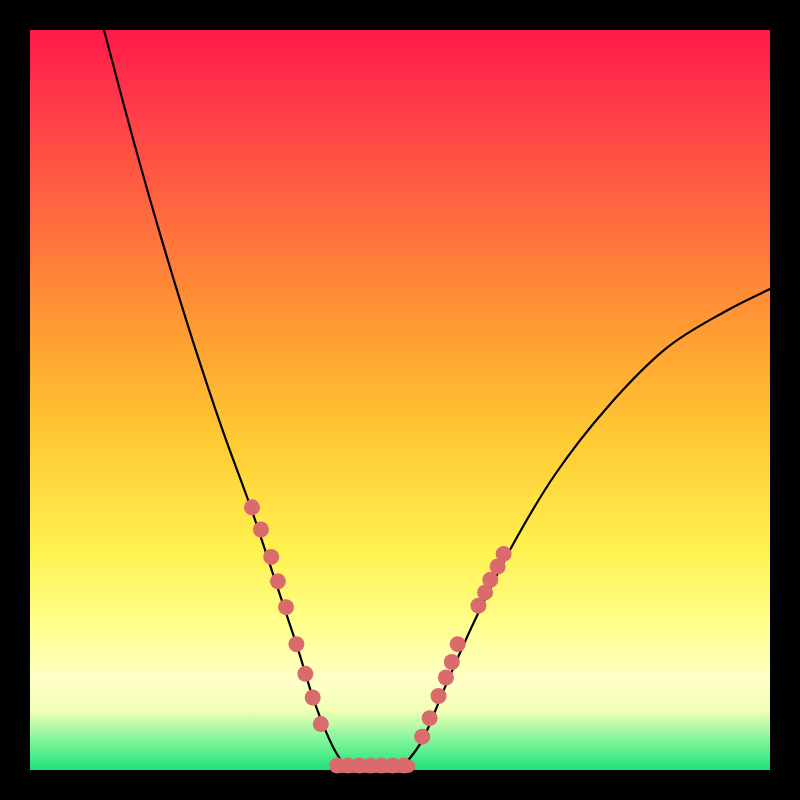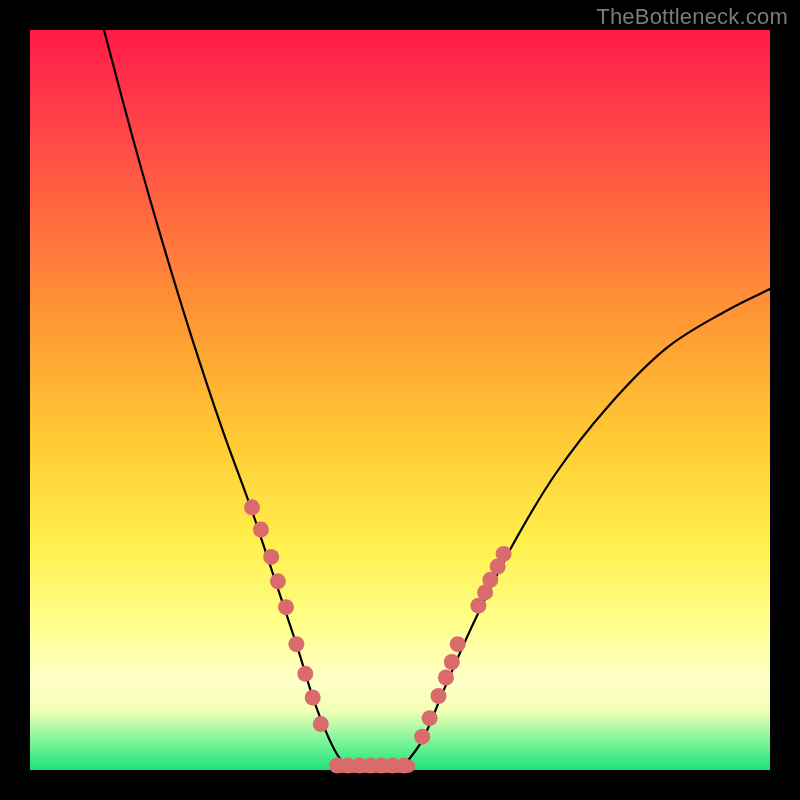--- a/index.html
+++ b/index.html
@@ -69,21 +69,20 @@
   }
   .bar {
     fill: #d96b6d;
     stroke: #d96b6d;
   }
 </style>
 </head>
 <body>
 
 <div class="frame">
-  <div class="watermark">TheBottleneck.com</div>
   <div class="plot-area">
     <svg class="curves" viewBox="0 0 740 740">
       <g id="curve-left-g">
           <path class="curve" d="M74 0 C 78.9 18.5, 93.7 75.2, 103.6 111.0 C 113.5 146.8, 123.3 181.3, 133.2 214.6 C 143.1 247.9, 152.9 280.0, 162.8 310.8 C 172.7 341.6, 182.5 371.2, 192.4 399.6 C 202.3 428.0, 213.4 456.3, 222.0 481.0 C 230.6 505.7, 236.8 525.4, 244.2 547.6 C 251.6 569.8, 259.6 593.2, 266.4 614.2 C 273.2 635.2, 278.7 656.1, 284.9 673.4 C 291.1 690.7, 297.8 706.7, 303.4 717.8 C 308.9 728.9, 315.7 736.3, 318.2 740.0"></path>
         </g>
       <g id="curve-right-g">
           <path class="curve" d="M370 740 C 373.7 735.1, 384.8 724.0, 392.2 710.4 C 399.6 696.8, 405.8 678.3, 414.4 658.6 C 423.0 638.9, 432.9 615.4, 444.0 592.0 C 455.1 568.6, 467.4 542.7, 481.0 518.0 C 494.6 493.3, 509.4 467.4, 525.4 444.0 C 541.4 420.6, 558.7 398.4, 577.2 377.4 C 595.7 356.4, 616.7 334.2, 636.4 318.2 C 656.1 302.2, 678.3 291.1, 695.6 281.2 C 712.9 271.3, 732.6 262.7, 740.0 259.0"></path>
         </g>
       <g id="valley-bar-g">
           <rect x="303.4" y="730.3" width="81.4" height="12" rx="6" class="bar"></rect>

